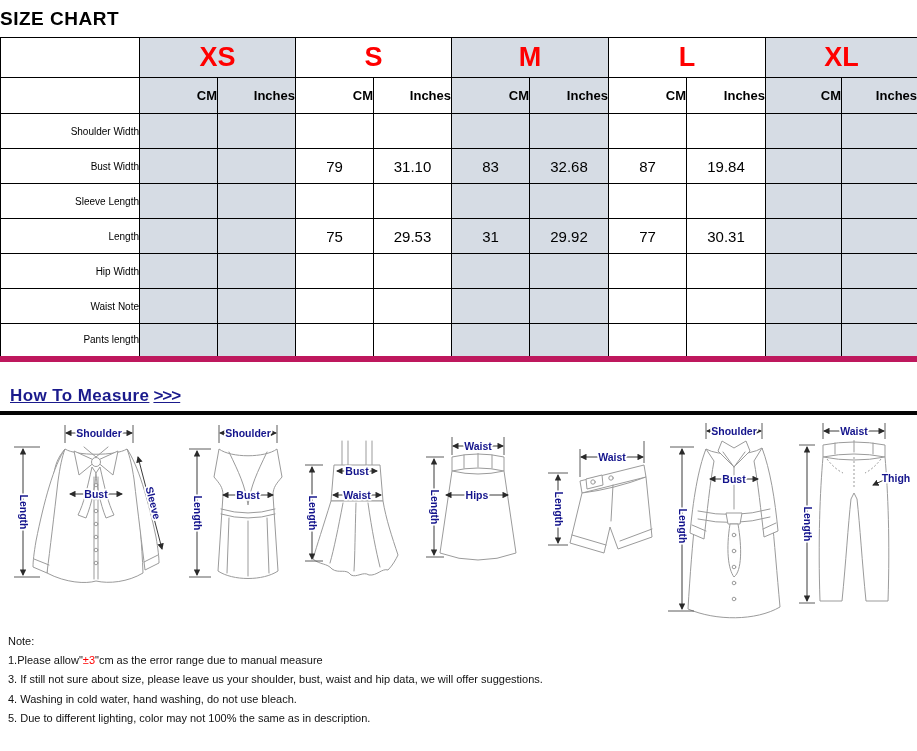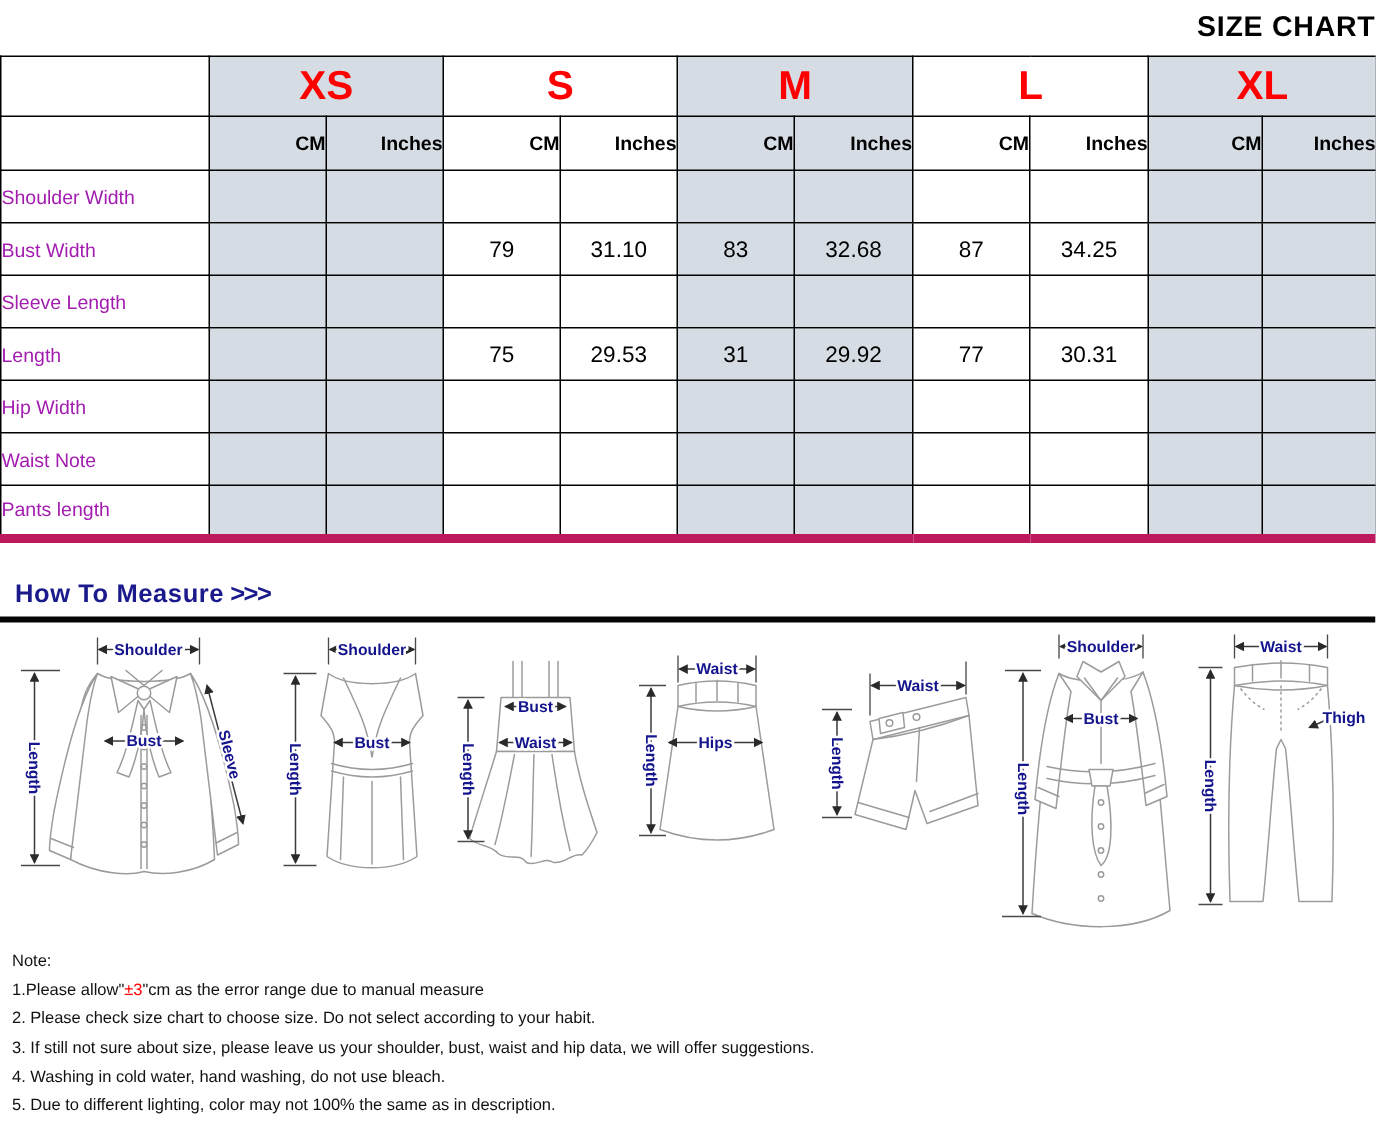--- a/index.html
+++ b/index.html
@@ -1,33 +1,33 @@
 <!DOCTYPE html>
 <html><head>
 <meta charset="utf-8">
 <style>
   * { box-sizing: border-box; margin: 0; padding: 0; }
   html,body { width: 917px; background: #fff; font-family: "Liberation Sans", sans-serif; color:#1a1a1a; }
 
   .page { width: 917px; height: 751px; overflow: hidden; position: relative; }
 
-  .title-bar { height: 37px; display:flex; align-items:center; justify-content:flex-end; }
+  .title-bar { height: 37px; display:flex; align-items:center; justify-content:flex-start; }
   .title-bar h1 { font-size: 19px; font-weight: bold; letter-spacing: .5px; color:#000; }
 
   table.size-table { border-collapse: collapse; table-layout: fixed; width: 917px; }
   table.size-table td { border: 1px solid #000; overflow: hidden; }
   table.size-table tr.r-bottom td { border-bottom: 6px solid #be185d; }
   td.sh { background: #d6dce4; }
   td.size { height: 40px; text-align:center; font-size: 27px; font-weight: bold; color: #ff0000; }
   td.unit { height: 36px; text-align:right; font-size: 13px; font-weight: bold; color:#000; }
-  td.rowlabel { height: 35px; text-align:left; font-size: 13px; color:#a21caf; }
+  td.rowlabel { height: 35px; text-align:right; font-size: 10px; color:#000000; }
   td.val { height: 35px; text-align:center; font-size: 15px; color:#000; }
 
   .measure-heading { margin-top: 24px; padding-left: 10px; height: 21px; }
-  .measure-heading span { font-size: 17px; font-weight: bold; color: #1a1a8c; letter-spacing: .4px; }
+  .measure-heading span { font-size: 17px; font-weight: bold; color: #1a1a8c; letter-spacing: .4px; text-decoration: underline; }
   .measure-heading .arrows { letter-spacing: -1px; margin-left: 4px; }
   .rule { margin-top: 4px; height: 4px; background: #050505; width: 917px; }
 
   .diagrams { position: relative; height: 206px; margin-top: 6px; }
   .diagrams svg { position: absolute; top: 0; }
   svg .g  { fill: #fff; stroke: #9b9b9b; stroke-width: 1; stroke-linejoin: round; }
   svg .gl { fill: none; stroke: #9b9b9b; stroke-width: 1; stroke-linecap: round; }
   svg .gd { fill: none; stroke: #9b9b9b; stroke-width: 1; stroke-dasharray: 2 2; }
   svg .d  { stroke: #3a3a3a; stroke-width: 1; fill: none; }
   svg .tick { stroke: #4a4a4a; stroke-width: .9; }
@@ -98,21 +98,21 @@
     </tr>
     <tr>
       <td class="rowlabel">Bust Width</td>
       <td class="val sh"></td>
       <td class="val sh"></td>
       <td class="val">79</td>
       <td class="val">31.10</td>
       <td class="val sh">83</td>
       <td class="val sh">32.68</td>
       <td class="val">87</td>
-      <td class="val">34.25</td>
+      <td class="val">19.84</td>
       <td class="val sh"></td>
       <td class="val sh"></td>
     </tr>
     <tr>
       <td class="rowlabel">Sleeve Length</td>
       <td class="val sh"></td>
       <td class="val sh"></td>
       <td class="val"></td>
       <td class="val"></td>
       <td class="val sh"></td>
@@ -361,19 +361,18 @@
         <text class="t" transform="rotate(90 10 103)" x="10" y="106.5">Length</text>
         <line class="d" x1="76" y1="64" x2="87" y2="59" marker-start="url(#ar)"></line>
         <text class="t" x="99" y="61">Thigh</text>
       </g>
     </svg>
   </div>
 
   <div class="notes">
     <div class="note-line">Note:</div>
     <div class="note-line"><span>1.Please allow"</span><span class="red">±3</span><span>"cm as the error range due to manual measure</span></div>
-    <div class="note-line">2. Please check size chart to choose size. Do not select according to your habit.</div>
     <div class="note-line">3. If still not sure about size, please leave us your shoulder, bust, waist and hip data, we will offer suggestions.</div>
     <div class="note-line">4. Washing in cold water, hand washing, do not use bleach.</div>
     <div class="note-line">5. Due to different lighting, color may not 100% the same as in description.</div>
   </div>
 
 </div>
 
 </body></html>

